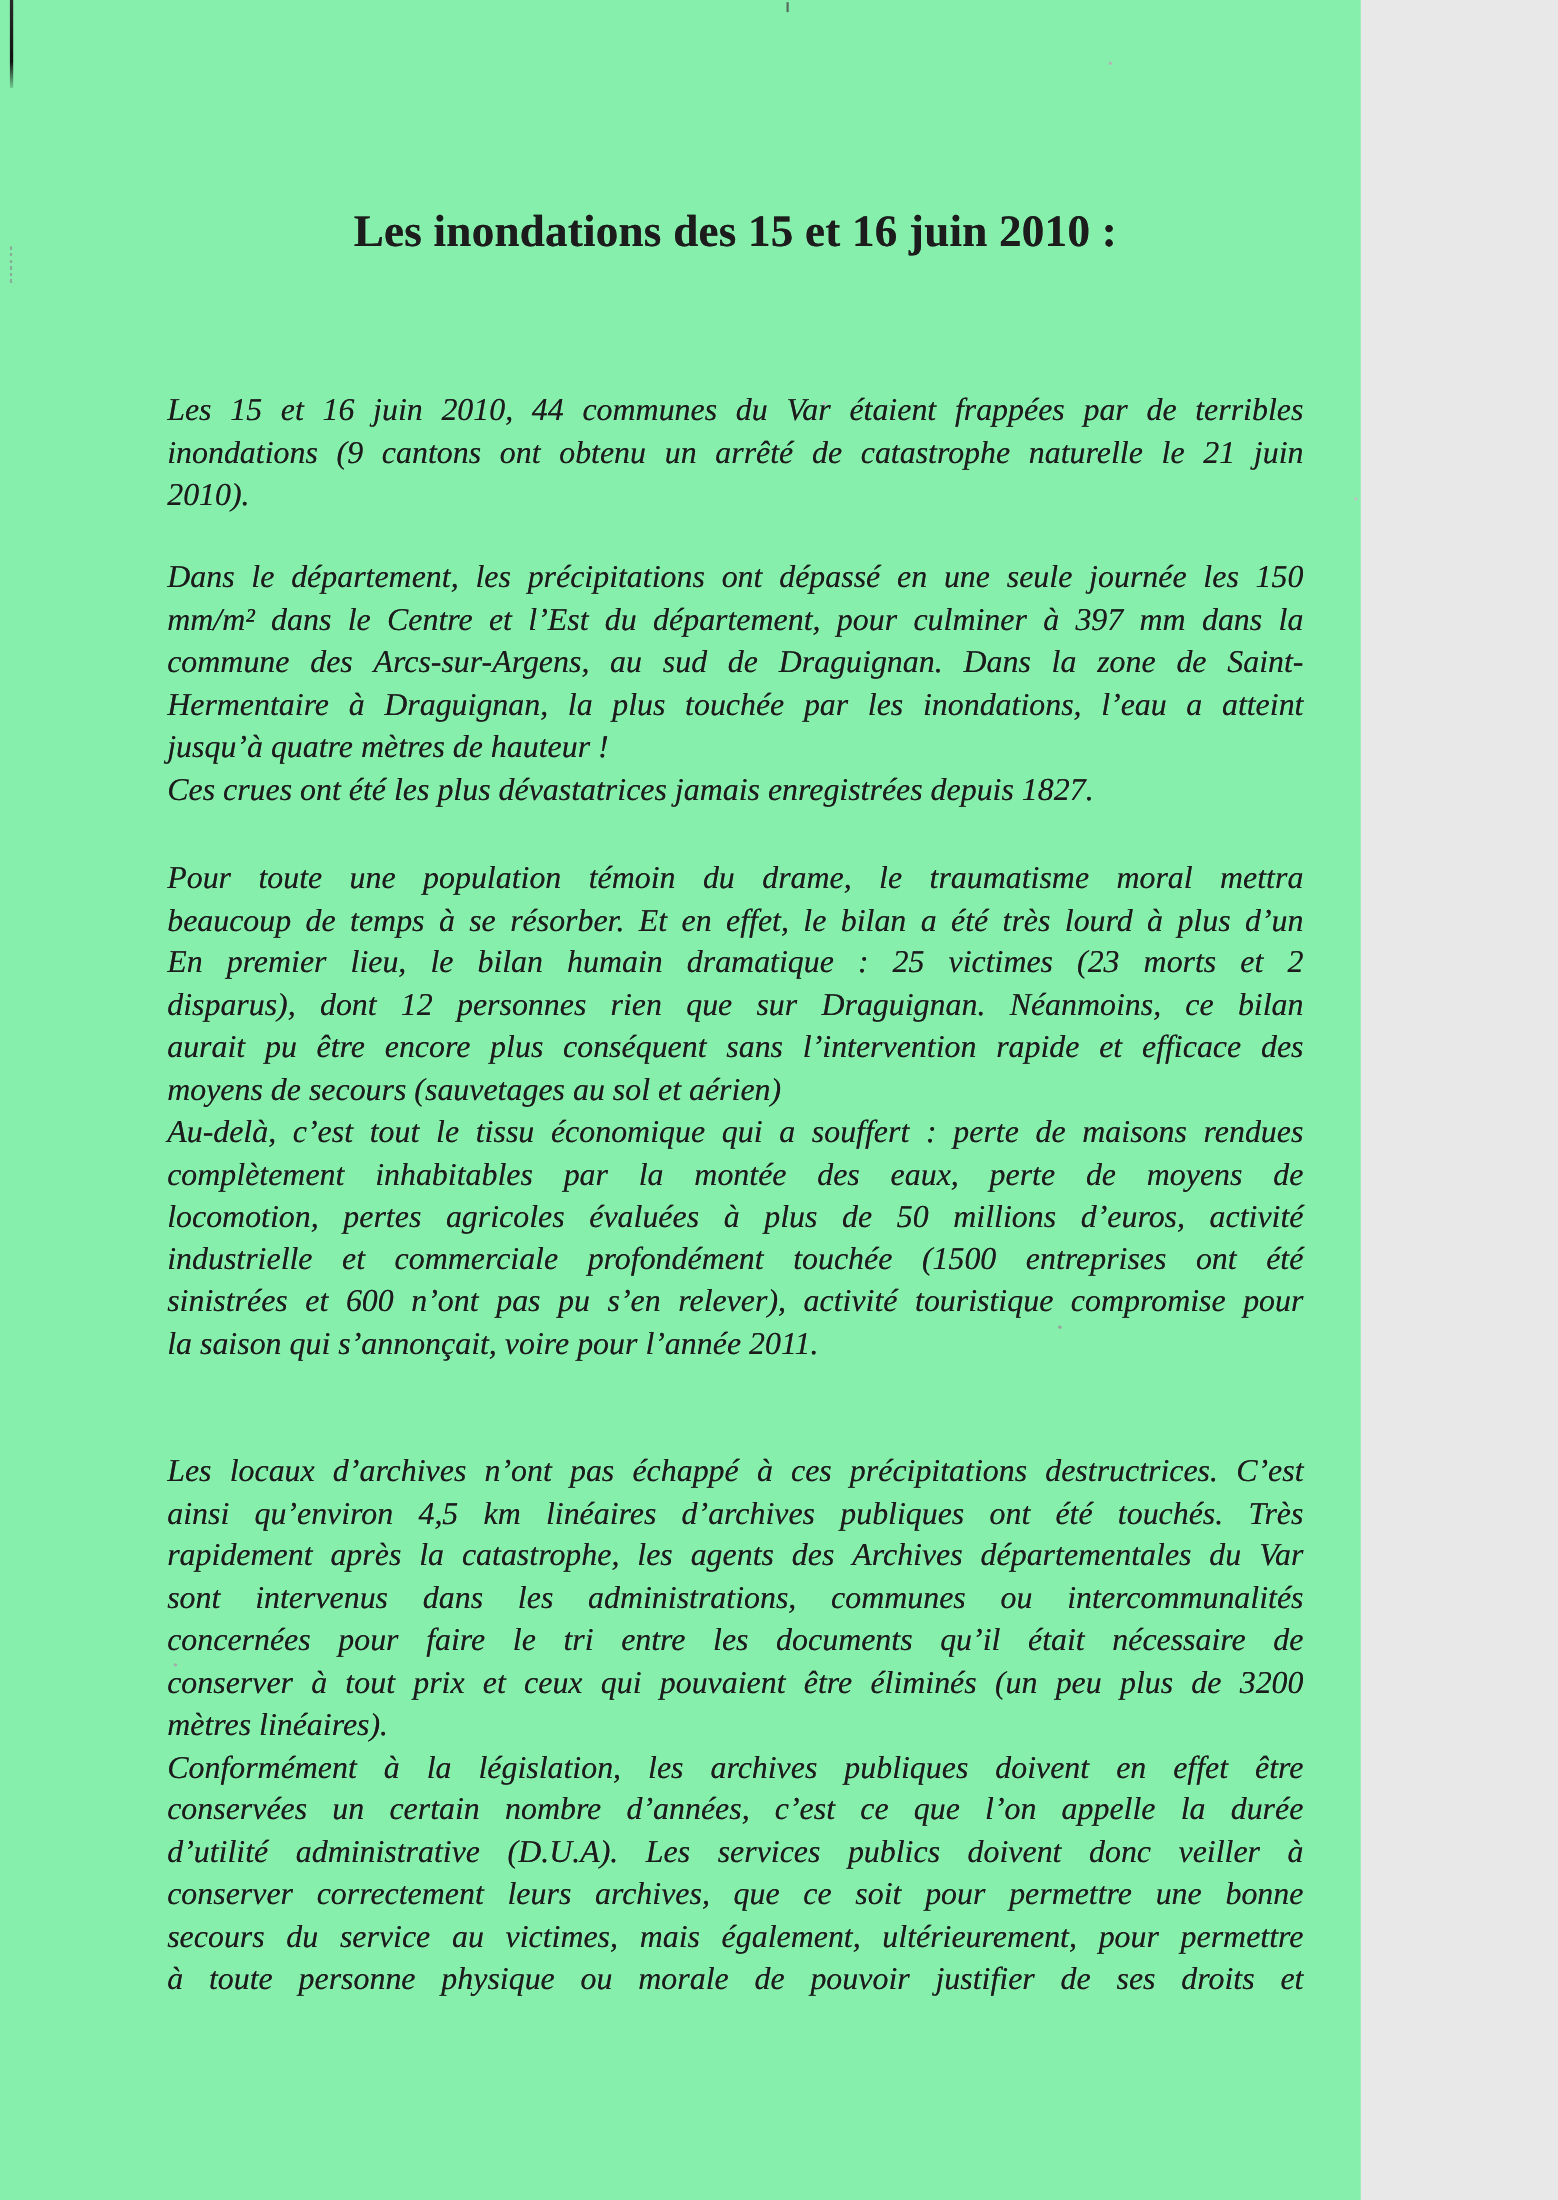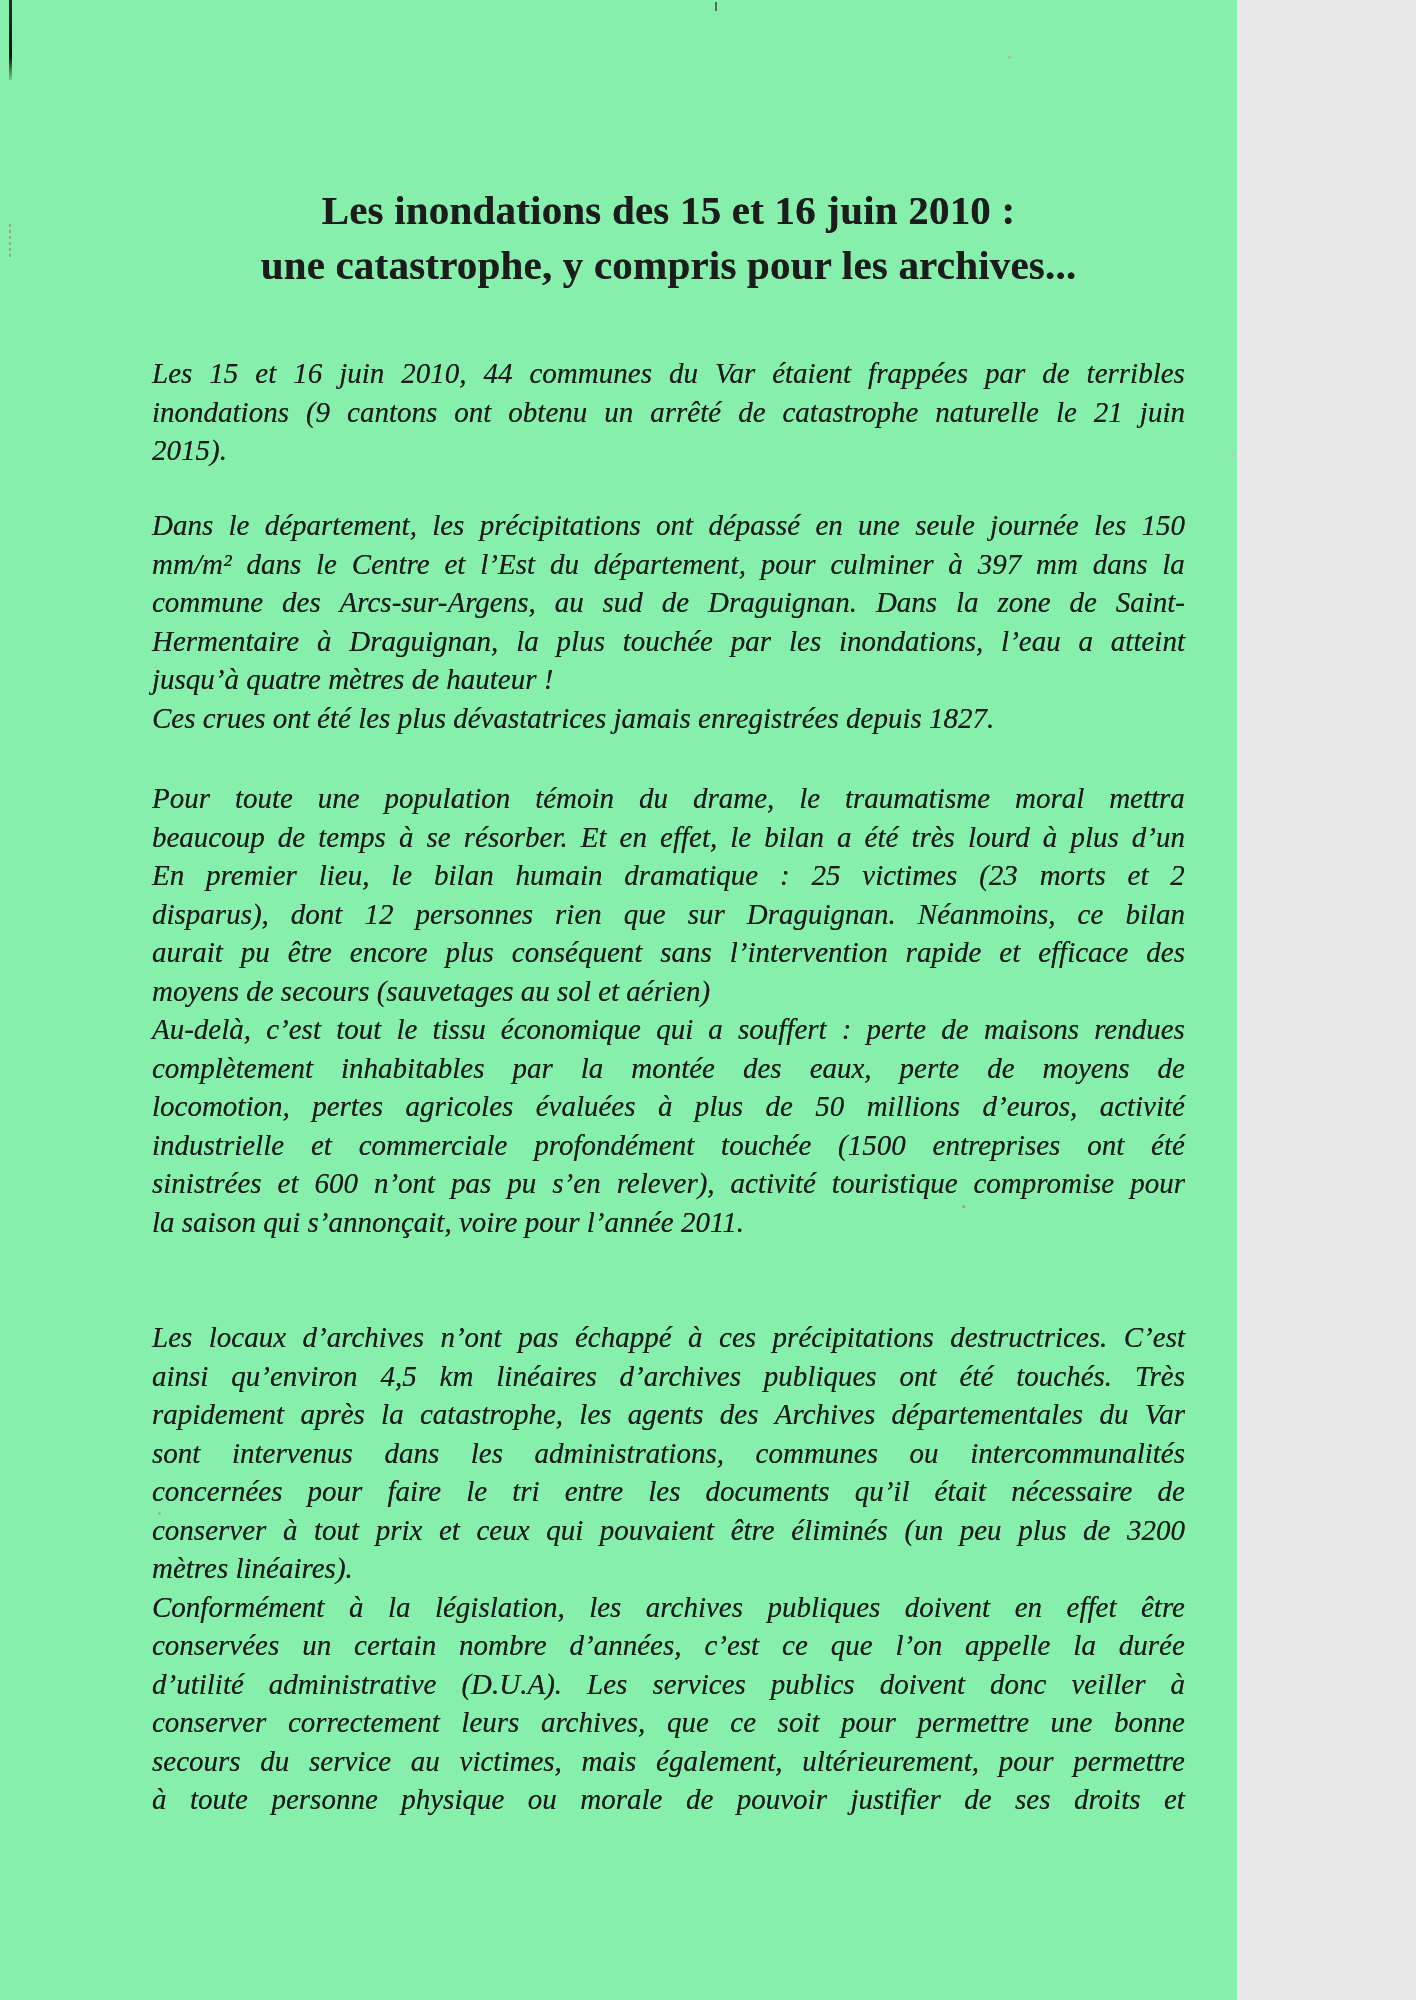--- a/index.html
+++ b/index.html
@@ -57,28 +57,27 @@
   <div class="speck" style="left:1008px;top:56px;width:3px;height:3px;background:#b5b5b5;"></div>
   <div class="speck" style="left:452px;top:798px;width:4px;height:4px;background:#6a6a6a;"></div>
   <div class="speck" style="left:962px;top:1205px;width:3px;height:3px;background:#9c9c9c;"></div>
   <div class="speck" style="left:1231px;top:452px;width:3px;height:3px;background:#c0c0c0;"></div>
   <div class="speck" style="left:158px;top:1512px;width:3px;height:3px;background:#a8a8a8;"></div>
   <div class="speck" style="left:748px;top:365px;width:3px;height:3px;background:#c6c6c6;"></div>
 
   <div class="column">
     <div class="title">
         <div>Les inondations des 15 et 16 juin 2010 :</div>
-        <div>une catastrophe, y compris pour les archives...</div>
       </div>
 
   <div class="block block-0">
         <div class="para">
           <div class="line"><span class="word">Les</span><span class="word">15</span><span class="word">et</span><span class="word">16</span><span class="word">juin</span><span class="word">2010,</span><span class="word">44</span><span class="word">communes</span><span class="word">du</span><span class="word">Var</span><span class="word">étaient</span><span class="word">frappées</span><span class="word">par</span><span class="word">de</span><span class="word">terribles</span></div>
           <div class="line"><span class="word">inondations</span><span class="word">(9</span><span class="word">cantons</span><span class="word">ont</span><span class="word">obtenu</span><span class="word">un</span><span class="word">arrêté</span><span class="word">de</span><span class="word">catastrophe</span><span class="word">naturelle</span><span class="word">le</span><span class="word">21</span><span class="word">juin</span></div>
-          <div class="line last">2015).</div>
+          <div class="line last">2010).</div>
         </div>
       </div>
       <div class="block block-1">
         <div class="para">
           <div class="line"><span class="word">Dans</span><span class="word">le</span><span class="word">département,</span><span class="word">les</span><span class="word">précipitations</span><span class="word">ont</span><span class="word">dépassé</span><span class="word">en</span><span class="word">une</span><span class="word">seule</span><span class="word">journée</span><span class="word">les</span><span class="word">150</span></div>
           <div class="line"><span class="word">mm/m²</span><span class="word">dans</span><span class="word">le</span><span class="word">Centre</span><span class="word">et</span><span class="word">l’Est</span><span class="word">du</span><span class="word">département,</span><span class="word">pour</span><span class="word">culminer</span><span class="word">à</span><span class="word">397</span><span class="word">mm</span><span class="word">dans</span><span class="word">la</span></div>
           <div class="line"><span class="word">commune</span><span class="word">des</span><span class="word">Arcs-sur-Argens,</span><span class="word">au</span><span class="word">sud</span><span class="word">de</span><span class="word">Draguignan.</span><span class="word">Dans</span><span class="word">la</span><span class="word">zone</span><span class="word">de</span><span class="word">Saint-</span></div>
           <div class="line"><span class="word">Hermentaire</span><span class="word">à</span><span class="word">Draguignan,</span><span class="word">la</span><span class="word">plus</span><span class="word">touchée</span><span class="word">par</span><span class="word">les</span><span class="word">inondations,</span><span class="word">l’eau</span><span class="word">a</span><span class="word">atteint</span></div>
           <div class="line last">jusqu’à quatre mètres de hauteur !</div>
         </div>

